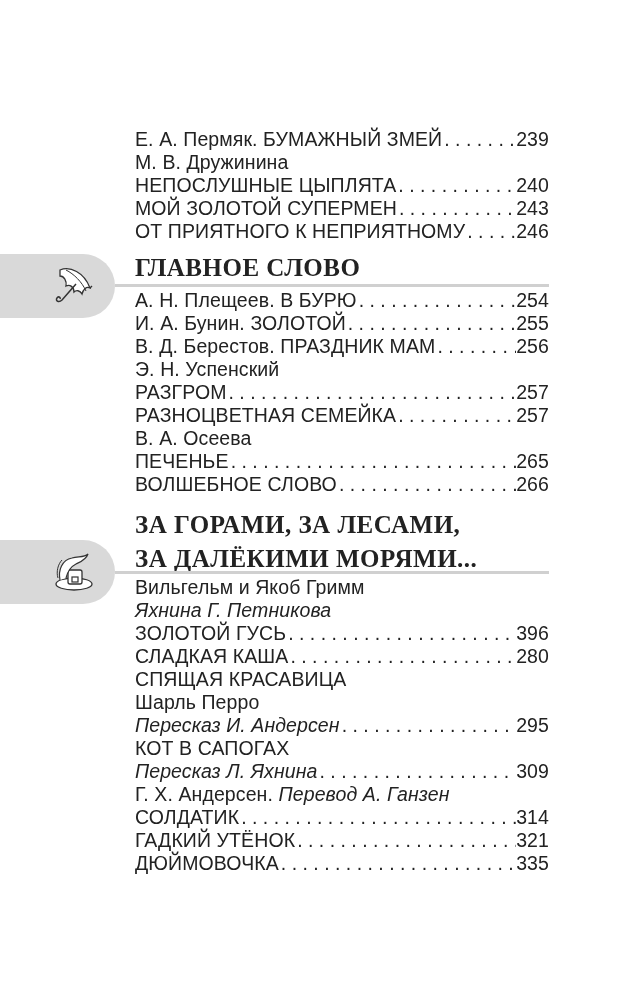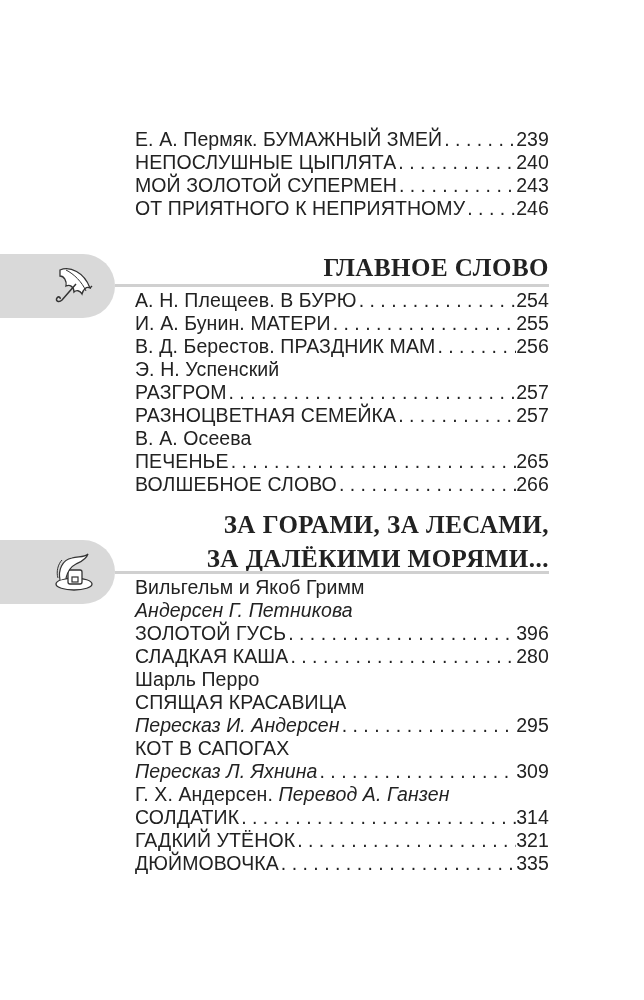--- a/index.html
+++ b/index.html
@@ -8,34 +8,37 @@
   .col { position: absolute; left: 135px; width: 414px; }
   .line { height: 23px; line-height: 23px; font-size: 19.5px; white-space: nowrap;
           display: flex; align-items: baseline; letter-spacing: 0.1px; }
   .line .t { flex: 0 0 auto; }
   .line .d { flex: 1 1 auto; overflow: hidden; white-space: nowrap; letter-spacing: 3.2px;
              padding: 0 2px; color: #222; }
   .line .d::before { content: ". . . . . . . . . . . . . . . . . . . . . . . . . . . . . . . . . . . . . . . . . . . . . . . . . . . . . . . . . . . ."; letter-spacing: 0; }
   .line .p { flex: 0 0 auto; text-align: left; }
   .i { font-style: italic; }
   .heading { position: absolute; font-family: "Liberation Serif", serif; font-weight: bold;
-             font-size: 25px; color: #222; text-align: right; letter-spacing: 0.5px; }
+             font-size: 25px; color: #222; text-align: left; letter-spacing: 0.5px; }
   .tab { position: absolute; left: 0; width: 115px; height: 64px; background: #d9d9d9;
          border-radius: 0 32px 32px 0; }
   .tab svg { position: absolute; left: 52px; top: 10px; }
   .rule { position: absolute; left: 115px; width: 434px; height: 3px; background: #d0d0d0; }
 </style>
 </head>
 <body>
 
 <div class="col" style="top:128px;">
   <div class="line">
       <span class="t">Е. А. Пермяк. БУМАЖНЫЙ ЗМЕЙ</span>
       <span class="d"></span>
       <span class="p">239</span>
+    </div>
+  <div class="line">
+      <span class="t">М. В. Дружинина</span>
     </div>
   <div class="line">
       <span class="t">НЕПОСЛУШНЫЕ ЦЫПЛЯТА</span>
       <span class="d"></span>
       <span class="p">240</span>
     </div>
   <div class="line">
       <span class="t">МОЙ ЗОЛОТОЙ СУПЕРМЕН</span>
       <span class="d"></span>
       <span class="p">243</span>
@@ -57,21 +60,21 @@
 </div>
 <div class="heading" style="left:135px; width:414px; top:254px; line-height:28px;">ГЛАВНОЕ СЛОВО</div>
 <div class="rule" style="top:284px;"></div>
 <div class="col" style="top:289px;">
   <div class="line">
       <span class="t">А. Н. Плещеев. В БУРЮ</span>
       <span class="d"></span>
       <span class="p">254</span>
     </div>
   <div class="line">
-      <span class="t">И. А. Бунин. МАТЕРИ</span>
+      <span class="t">И. А. Бунин. ЗОЛОТОЙ</span>
       <span class="d"></span>
       <span class="p">255</span>
     </div>
   <div class="line">
       <span class="t">В. Д. Берестов. ПРАЗДНИК МАМ</span>
       <span class="d"></span>
       <span class="p">256</span>
     </div>
   <div class="line">
       <span class="t">Э. Н. Успенский</span>
@@ -113,37 +116,37 @@
     <path d="M8 30 C6 20, 10 10, 20 8 C26 6, 32 8, 36 4 C34 10, 28 12, 24 14 C20 16, 16 20, 14 28" fill="#fff" stroke="#333" stroke-width="1.2"></path>
     <path d="M6 28 C4 22, 6 14, 10 10" fill="none" stroke="#333" stroke-width="1"></path>
   </svg>
 </div>
 <div class="rule" style="top:571px;"></div>
 <div class="col" style="top:576px;">
   <div class="line">
       <span class="t">Вильгельм и Якоб Гримм</span>
     </div>
   <div class="line i">
-      <span class="t">Андерсен Г. Петникова</span>
+      <span class="t">Яхнина Г. Петникова</span>
     </div>
   <div class="line">
       <span class="t">ЗОЛОТОЙ ГУСЬ</span>
       <span class="d"></span>
       <span class="p">396</span>
     </div>
   <div class="line">
       <span class="t">СЛАДКАЯ КАША</span>
       <span class="d"></span>
       <span class="p">280</span>
     </div>
   <div class="line">
-      <span class="t">Шарль Перро</span>
+      <span class="t">СПЯЩАЯ КРАСАВИЦА</span>
     </div>
   <div class="line">
-      <span class="t">СПЯЩАЯ КРАСАВИЦА</span>
+      <span class="t">Шарль Перро</span>
     </div>
   <div class="line">
       <span class="t i">Пересказ И. Андерсен</span>
       <span class="d"></span>
       <span class="p">295</span>
     </div>
   <div class="line">
       <span class="t">КОТ В САПОГАХ</span>
     </div>
   <div class="line">

